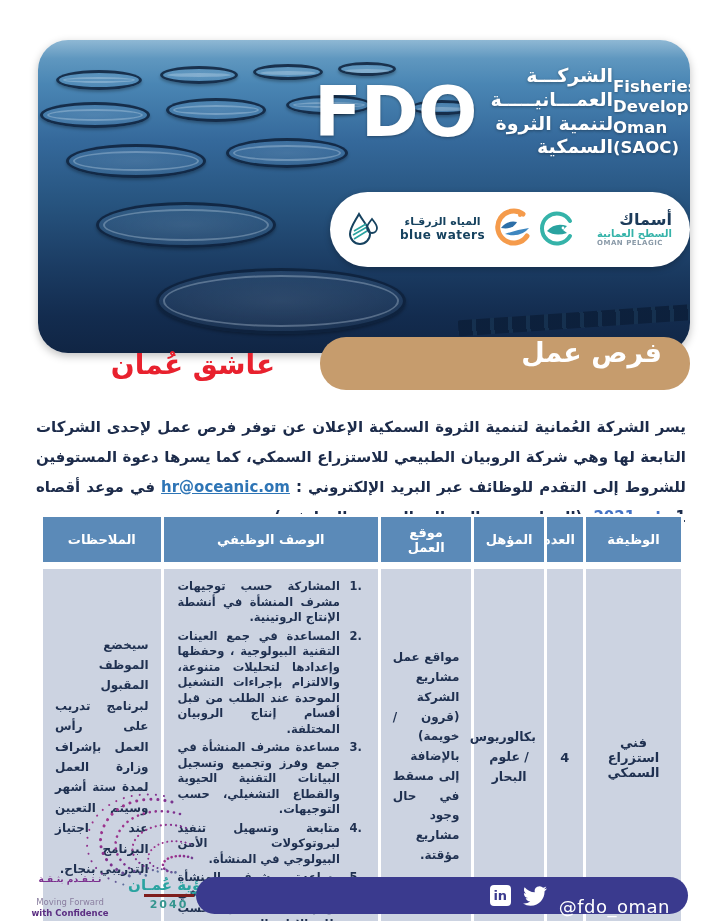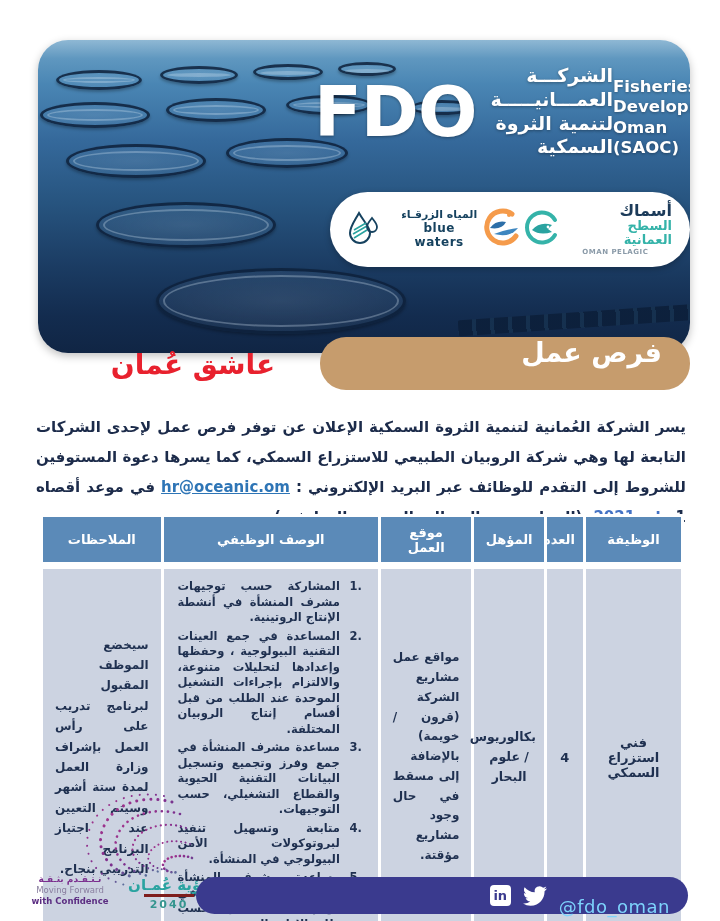--- a/index.html
+++ b/index.html
@@ -35,21 +35,21 @@
   .logo-pill { position: absolute; left: 292px; top: 152px; width: 360px; height: 75px;
     background: #ffffff; border-radius: 40px; box-shadow: 0 2px 6px rgba(0,0,0,.25);
     display: flex; align-items: center; justify-content: space-between; padding: 0 18px; }
   .plogo { display: flex; align-items: center; gap: 22px; }
   .plogo .txt { display: flex; flex-direction: column; line-height: 1.15; }
   .bw-ar { font-size: 11px; font-weight: 700; color: #16425f; direction: rtl; text-align:center;}
   .bw-en { font-size: 12px; font-weight: 700; color: #16425f; letter-spacing:.5px; text-align:center;}
   .os-en { font-size: 7.5px; font-weight: 800; color: #1c3b5a; letter-spacing: .6px; }
   .os-ar { font-size: 8px; font-weight: 700; color: #5b7d99; direction: rtl; }
   .as-ar { font-size: 16px; font-weight: 800; color: #1c3b5a; direction: rtl; line-height:1;}
-  .as-sub { font-size: 13px; font-weight: 700; color: #35b3a9; direction: rtl; }
+  .as-sub { font-size: 10px; font-weight: 700; color: #35b3a9; direction: rtl; }
   .as-en { font-size: 7px; font-weight: 700; color: #8a9aa8; letter-spacing:.5px; }
 
   
   .banner { position: absolute; left: 320px; top: 337px; width: 370px; height: 53px;
     background: #c69c6d; border-radius: 26px; display: flex; align-items: flex-start;
     justify-content: flex-end; padding-right: 28px; }
   .banner span { color: #fff; font-size: 27px; font-weight: 800; direction: rtl; }
 
   .watermark { position: absolute; left: 78px; top: 348px; width: 230px; text-align: center;
     color: #e8212e; font-size: 28px; font-weight: 800; direction: rtl; }
@@ -84,32 +84,32 @@
   
   .vision { position: absolute; left: 22px; top: 798px; width: 240px; height: 118px; }
   .vision svg { position: absolute; left: 30px; top: -6px; }
   .v-title { position: absolute; left: 102px; top: 80px; width: 90px; text-align: center; }
   .v-title .ar { font-size: 15px; font-weight: 800; color: #2aa3a0; direction: rtl; line-height: 1; }
   .v-title .yr { font-size: 11px; font-weight: 800; color: #35958f; letter-spacing: 2px;
     border-top: 3px solid #7f1d1d; display: inline-block; padding: 1px 6px 0; margin-top: 1px; }
   .v-tag { position: absolute; left: 2px; top: 76px; width: 92px; text-align: center;
     line-height: 1.25; }
   .v-tag .ar { font-size: 9px; font-weight: 800; color: #7b2f8e; letter-spacing: 2px; direction: rtl; }
-  .v-tag .en1 { font-size: 8.5px; color: #8a7fa0; }
+  .v-tag .en1 { font-size: 8.5px; color: #8a7fa0; margin-top: 12px; }
   .v-tag .en2 { font-size: 8.5px; font-weight: 800; color: #5b2d82; }
 
   
   .footer-pill { position: absolute; left: 196px; top: 877px; width: 492px; height: 37px;
     background: #3a3a8e; border-radius: 19px; display: flex; align-items: center;
     justify-content: flex-end; gap: 12px; padding-right: 18px; }
   .li-badge { width: 21px; height: 21px; background: #ffffff; border-radius: 4px;
     display: flex; align-items: center; justify-content: center; cursor: pointer;
     font-size: 13px; font-weight: 800; color: #3a3a8e; }
   .tw-icon { width: 24px; height: 24px; cursor: pointer; }
-  .handle { color: #7dd3fc; font-size: 18px; font-weight: 500; letter-spacing: .5px;
+  .handle { color: #ffffff; font-size: 18px; font-weight: 500; letter-spacing: .5px;
     font-family: "DejaVu Sans", sans-serif; margin-top: 21px; }
 </style>
 </head>
 <body>
 
 <div class="page">
 
   <div class="hero">
     <div class="ring" style="left:18px;top:30px;width:86px;height:20px;"></div>
     <div class="ring" style="left:122px;top:26px;width:78px;height:18px;"></div>

